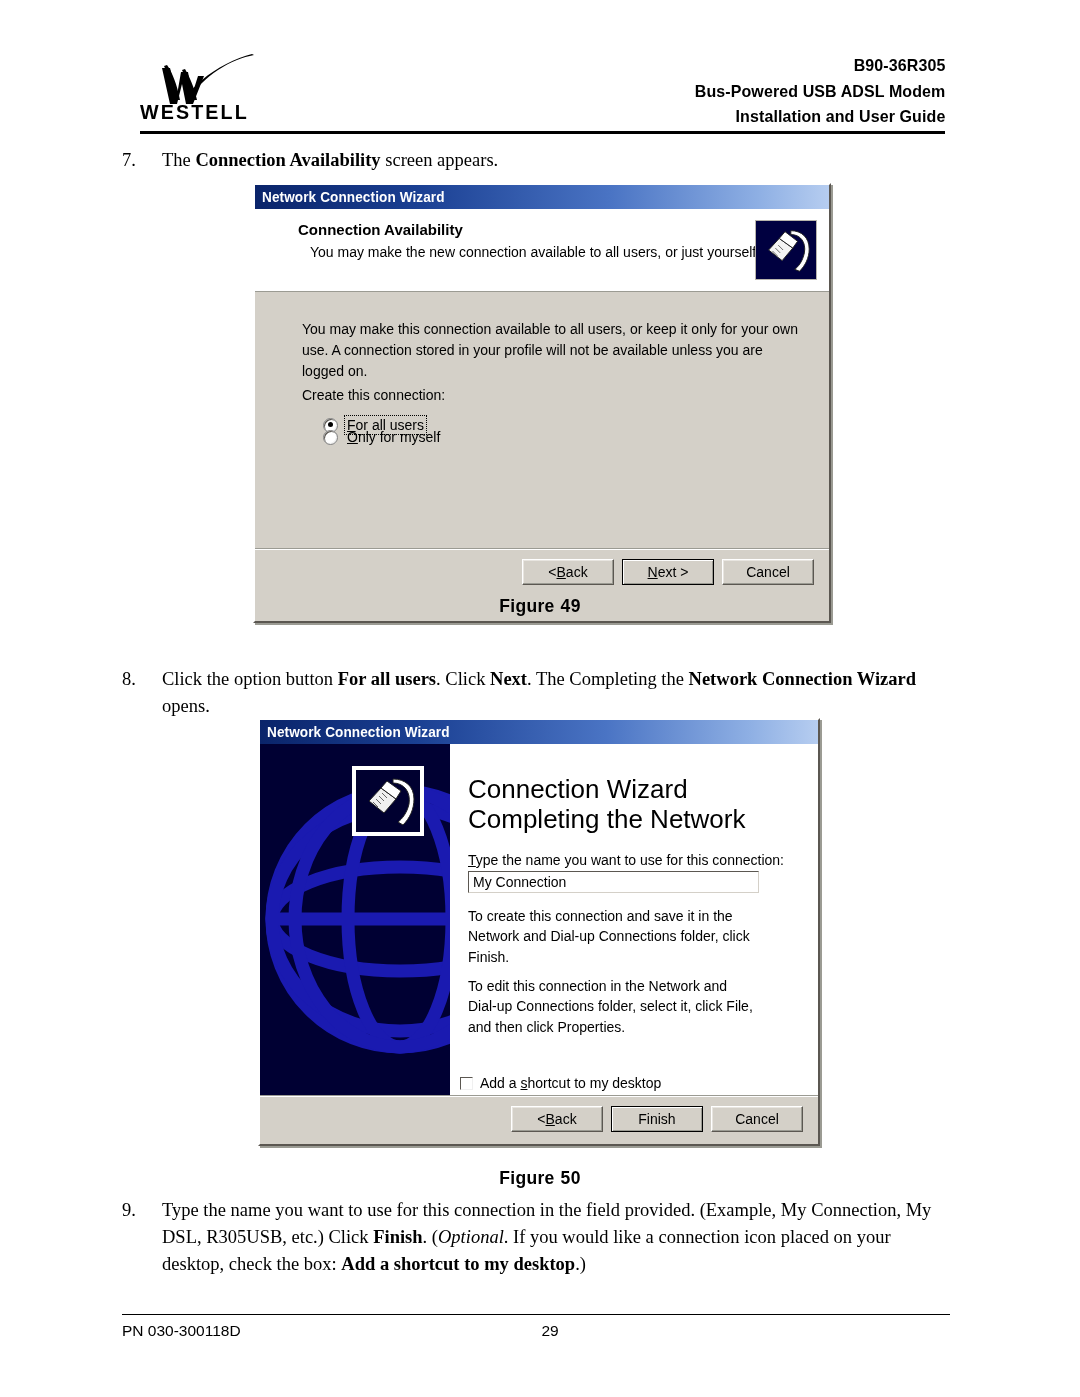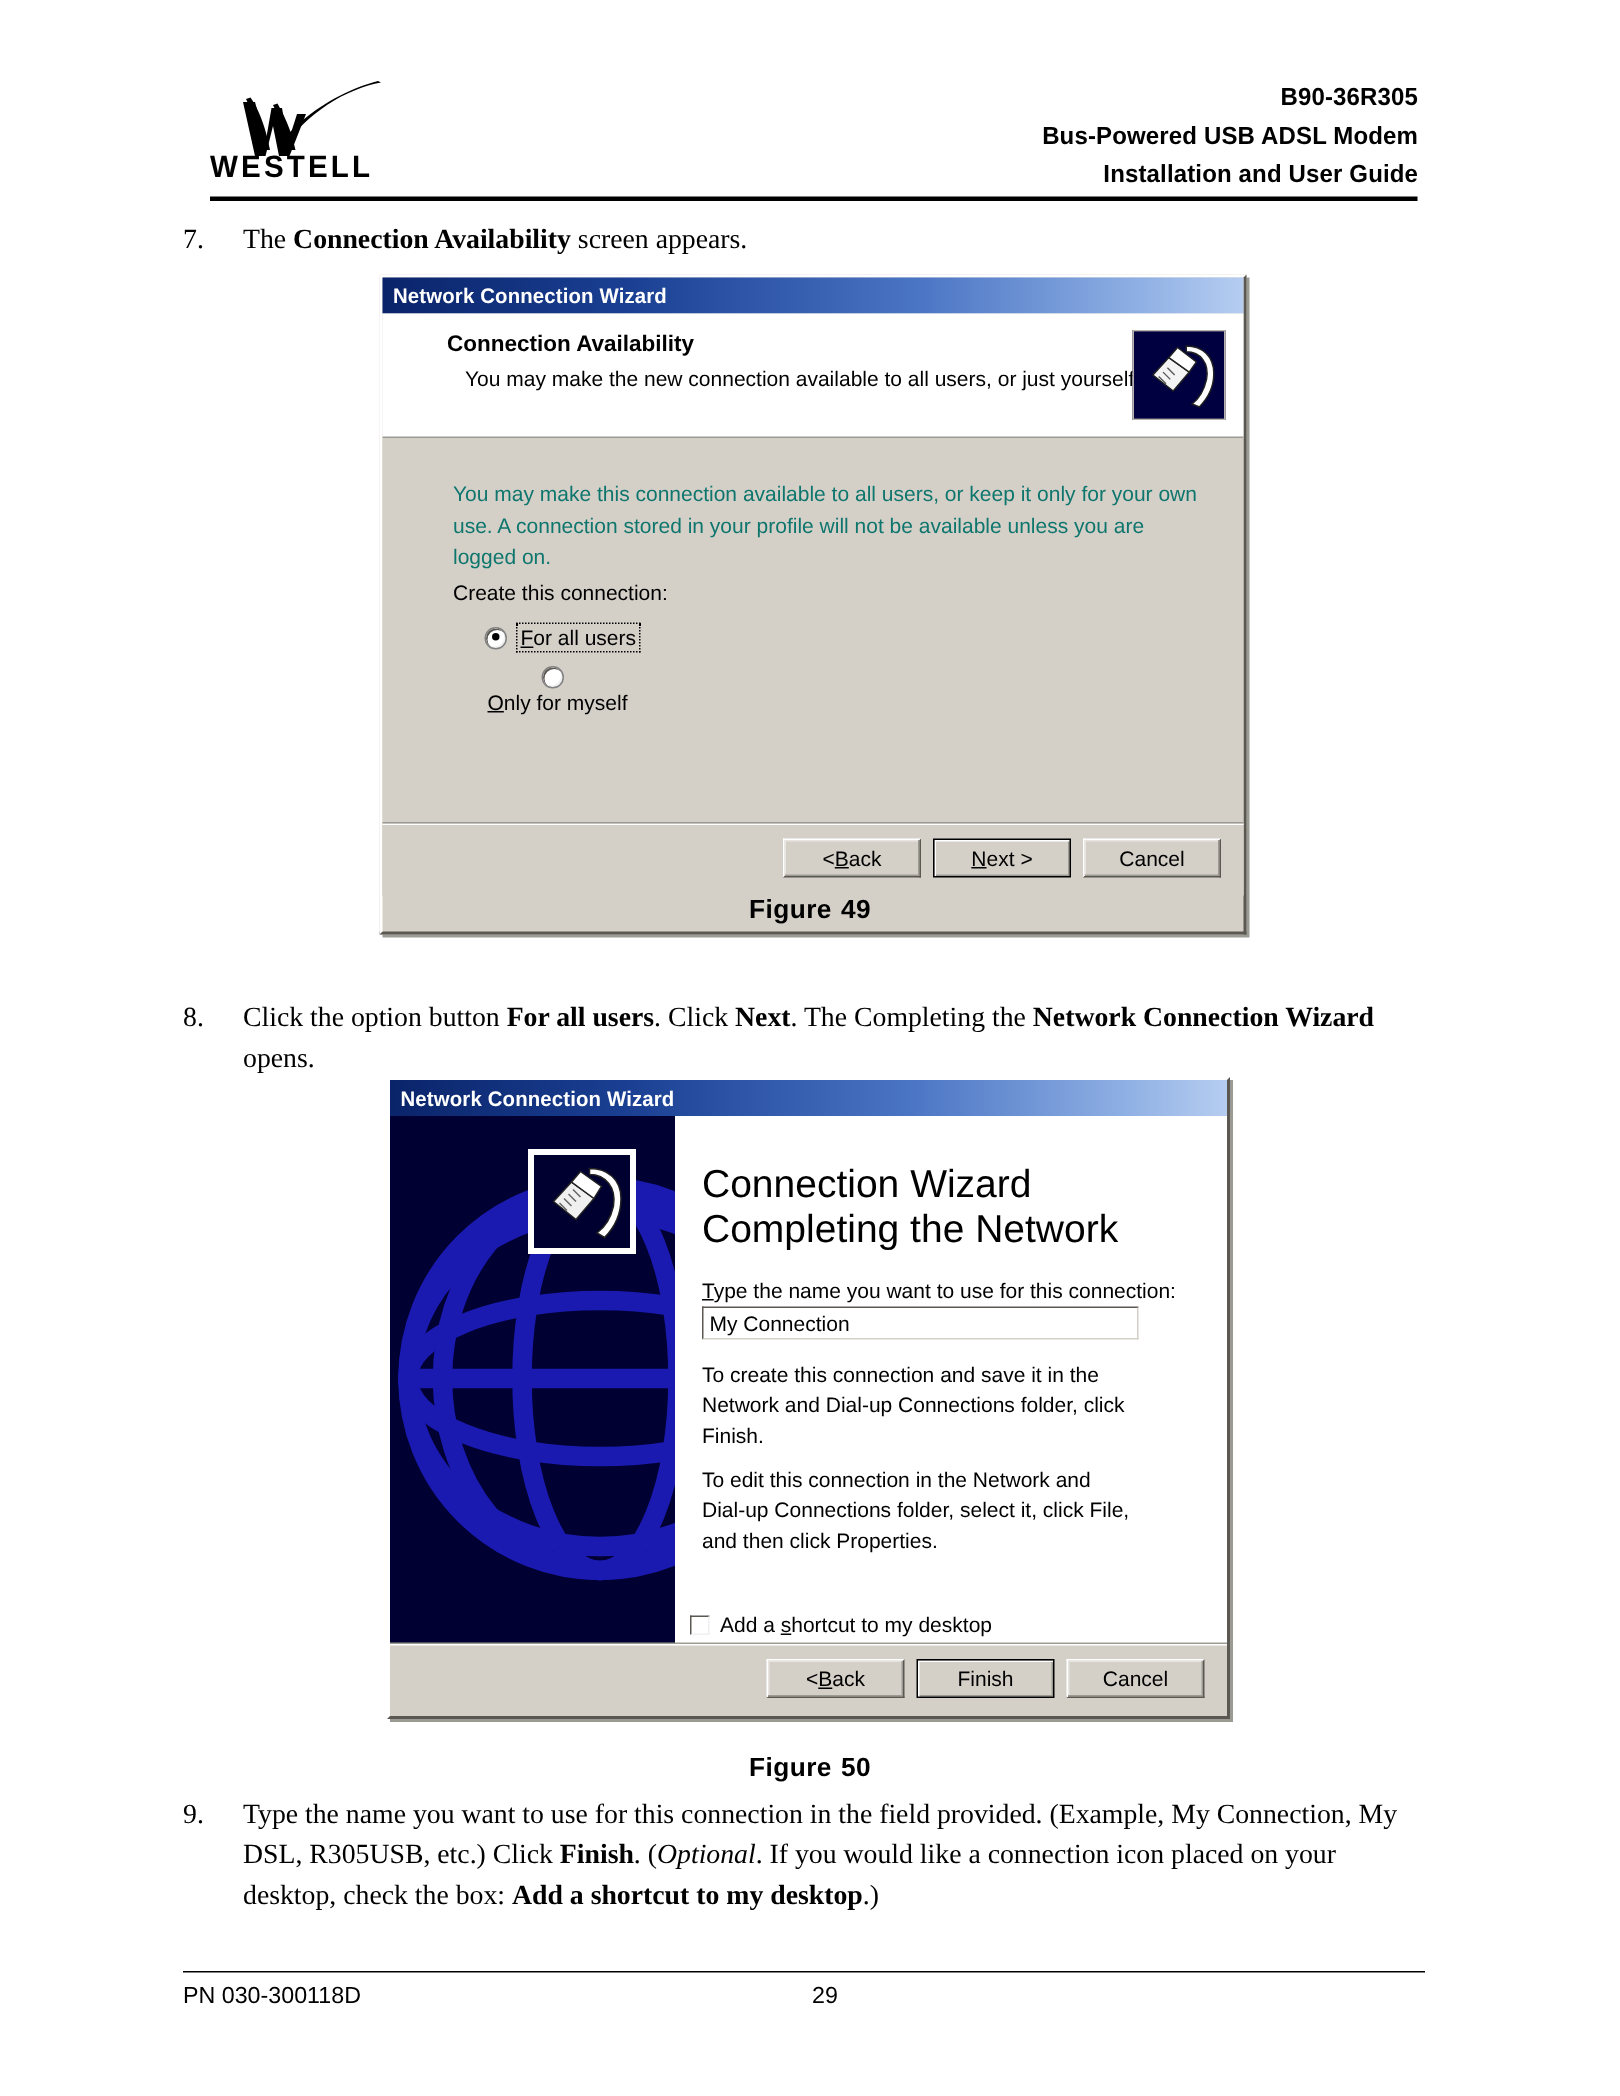--- a/index.html
+++ b/index.html
@@ -198,37 +198,37 @@
     height: 305px;
     box-sizing: border-box;
   }
   .body-para {
     position: absolute;
     left: 47px;
     top: 27px;
     width: 500px;
     font-size: 14px;
     line-height: 1.5;
-    color: #0f766e;
+    color: #000000;
   }
   .field-label {
     position: absolute;
     left: 47px;
     top: 95px;
     font-size: 14px;
     color: #000;
   }
   .radio-row {
     position: absolute;
     display: flex;
     align-items: center;
     left: 68px;
   }
   #radio-all { top: 124px; }
-  #radio-self { top: 152px; flex-direction: column; }
+  #radio-self { top: 136px; }
   .radio-mark {
     width: 13px;
     height: 13px;
     border-radius: 50%;
     background: #ffffff;
     border: 1px solid #808080;
     box-shadow: inset 1px 1px 0 0 #5b5751, inset -1px -1px 0 0 #f0f0f0;
     position: relative;
     flex: 0 0 13px;
     margin-right: 7px;

